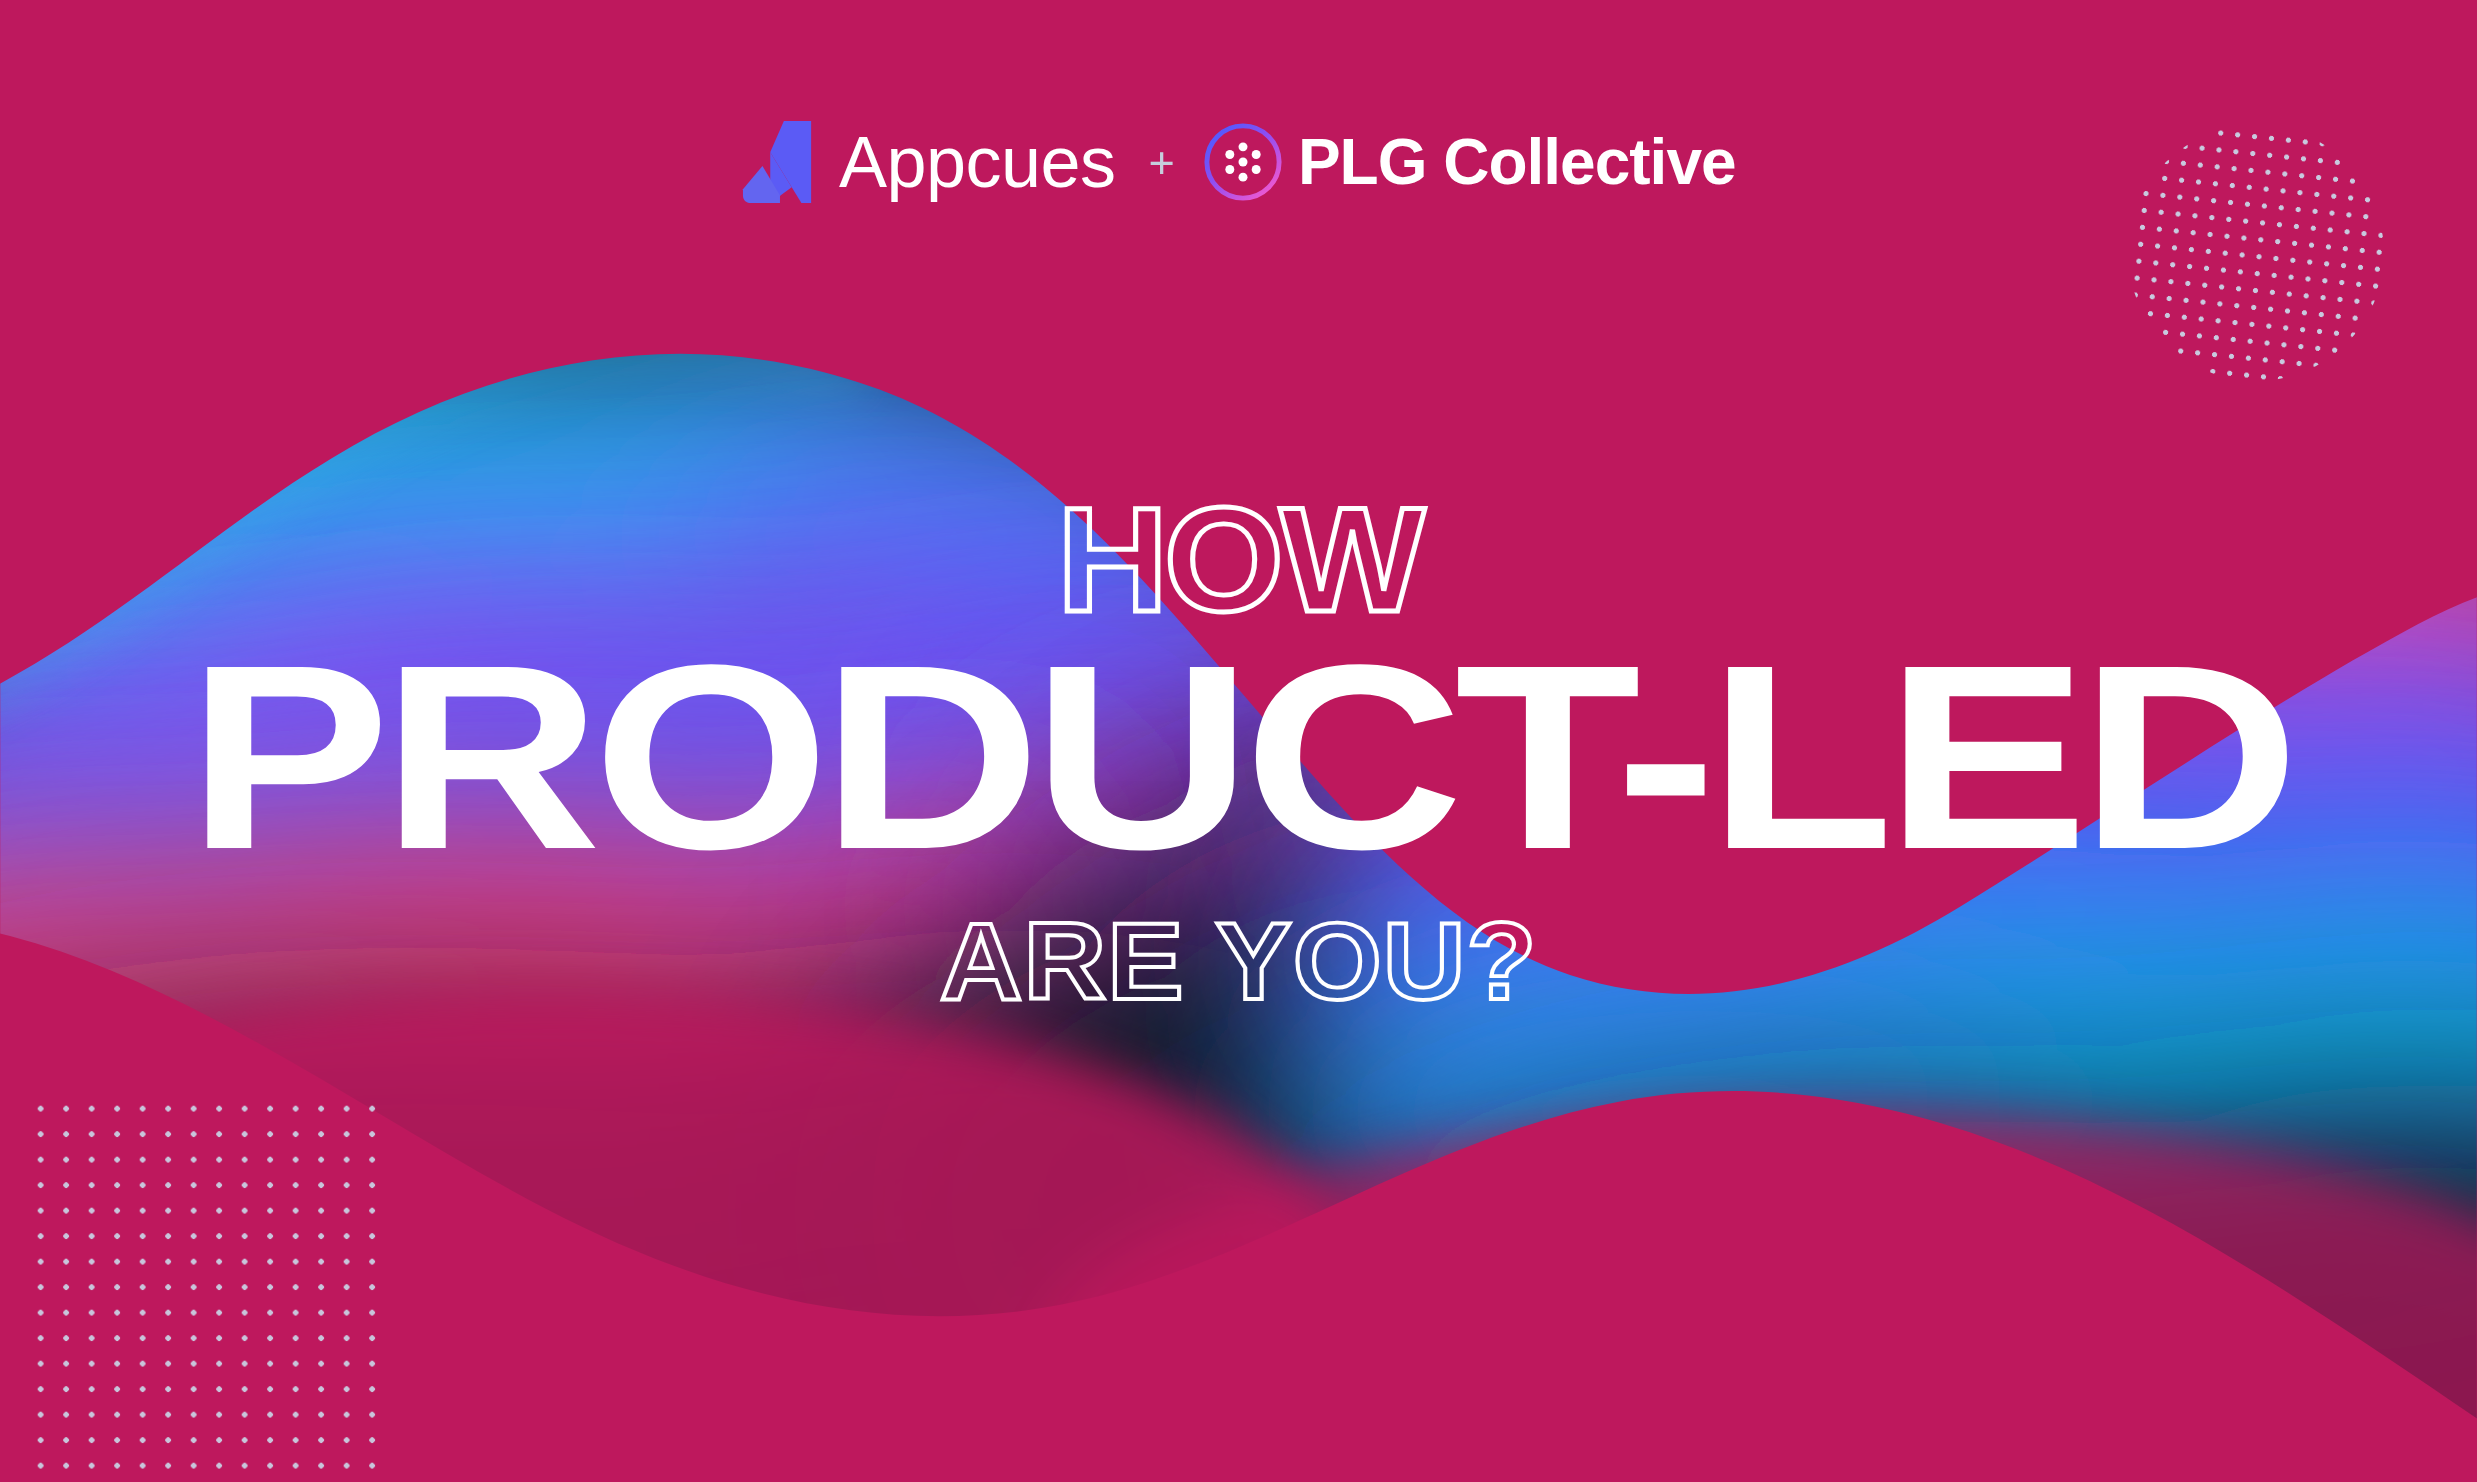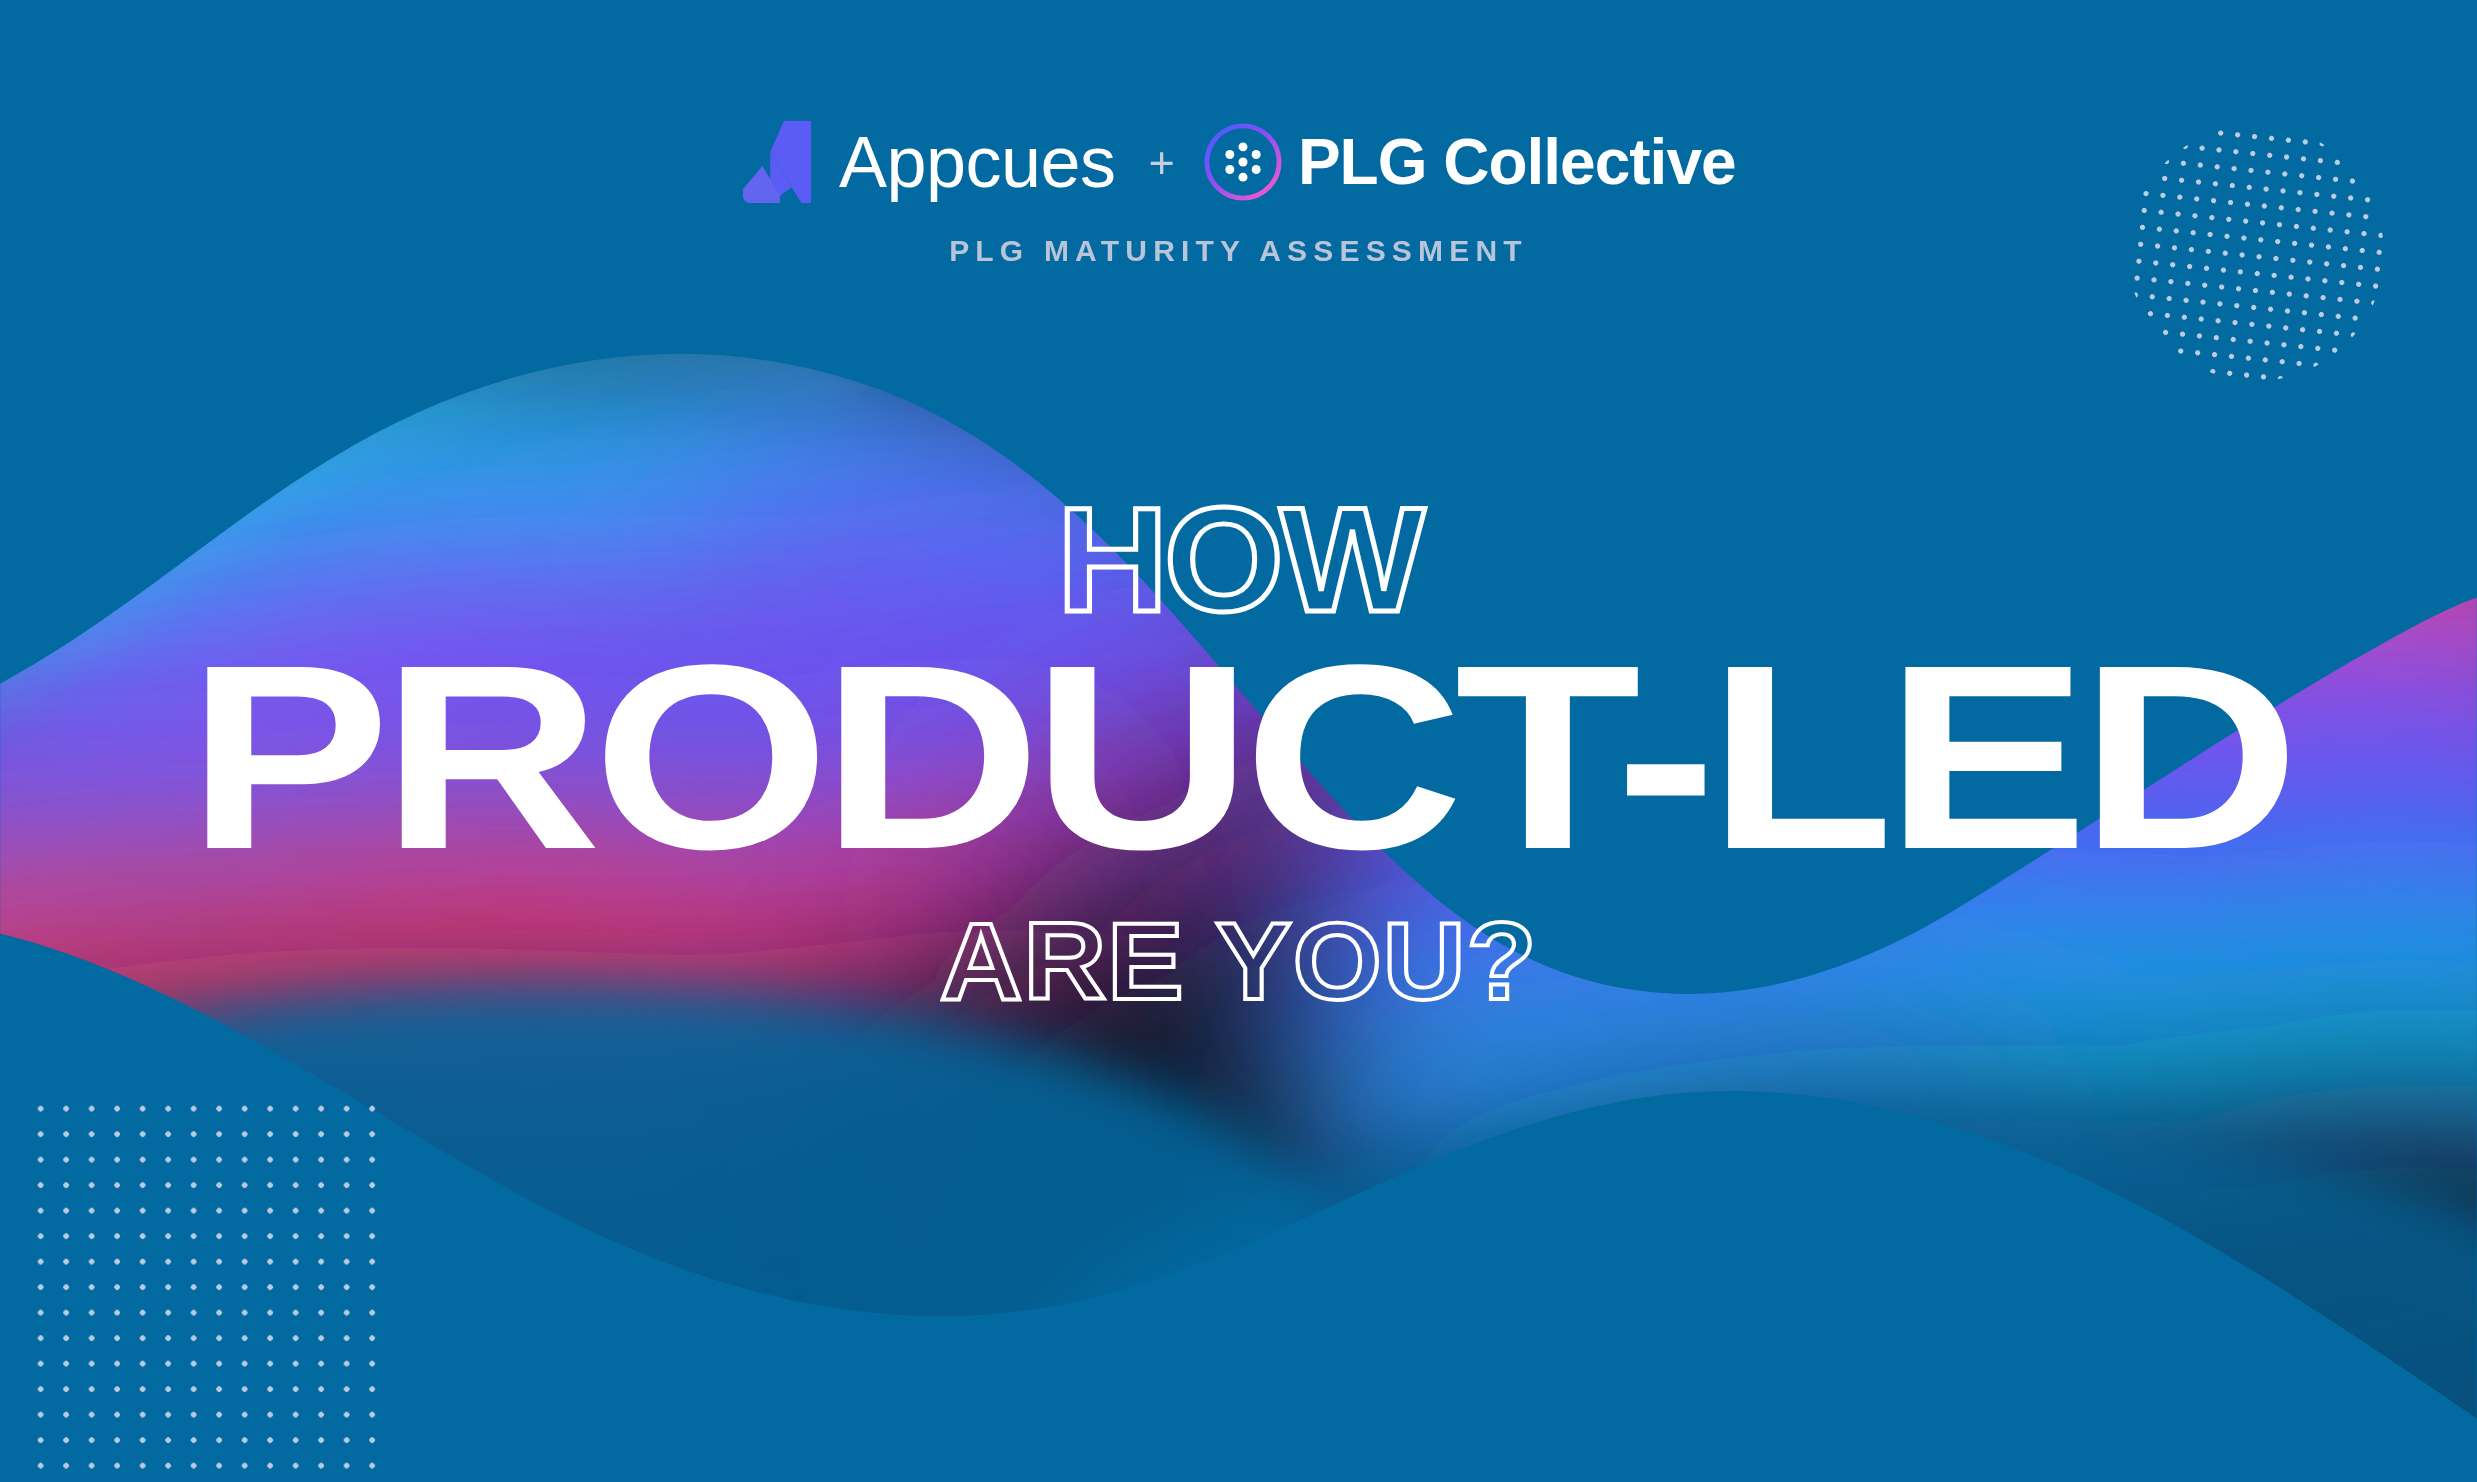--- a/index.html
+++ b/index.html
@@ -3,21 +3,21 @@
 <meta charset="utf-8">
 <style>
   html,body{margin:0;padding:0;background:#0a1020;}
   *{box-sizing:border-box;}
 
   #stage{
     position:relative;
     width:2477px;
     height:1482px;
     overflow:hidden;
-    background:#0369a1;
+    background:#be185d;
     font-family:"Liberation Sans", sans-serif;
   }
 
   
   #wave-wrap{
     position:absolute;
     inset:0;
     overflow:hidden;
     z-index:1;
   }
@@ -328,21 +328,20 @@
           <circle cx="55.5" cy="34.3" r="4.6" fill="#ffffff"></circle>
           <circle cx="42" cy="42" r="4.6" fill="#ffffff"></circle>
           <circle cx="28.5" cy="49.7" r="4.6" fill="#ffffff"></circle>
           <circle cx="55.5" cy="49.7" r="4.6" fill="#ffffff"></circle>
           <circle cx="42" cy="57.5" r="4.6" fill="#ffffff"></circle>
         </svg>
         <span id="plg-wordmark">PLG Collective</span>
       </div>
     </div>
 
-    <div id="eyebrow">PLG MATURITY ASSESSMENT</div>
   </div>
 
   <div id="headline">
     <div id="hl-how" class="hl-outline">HOW</div>
     <div id="hl-main">PRODUCT-LED</div>
     <div id="hl-are-you" class="hl-outline">ARE YOU?</div>
   </div>
 
 </div>
 

